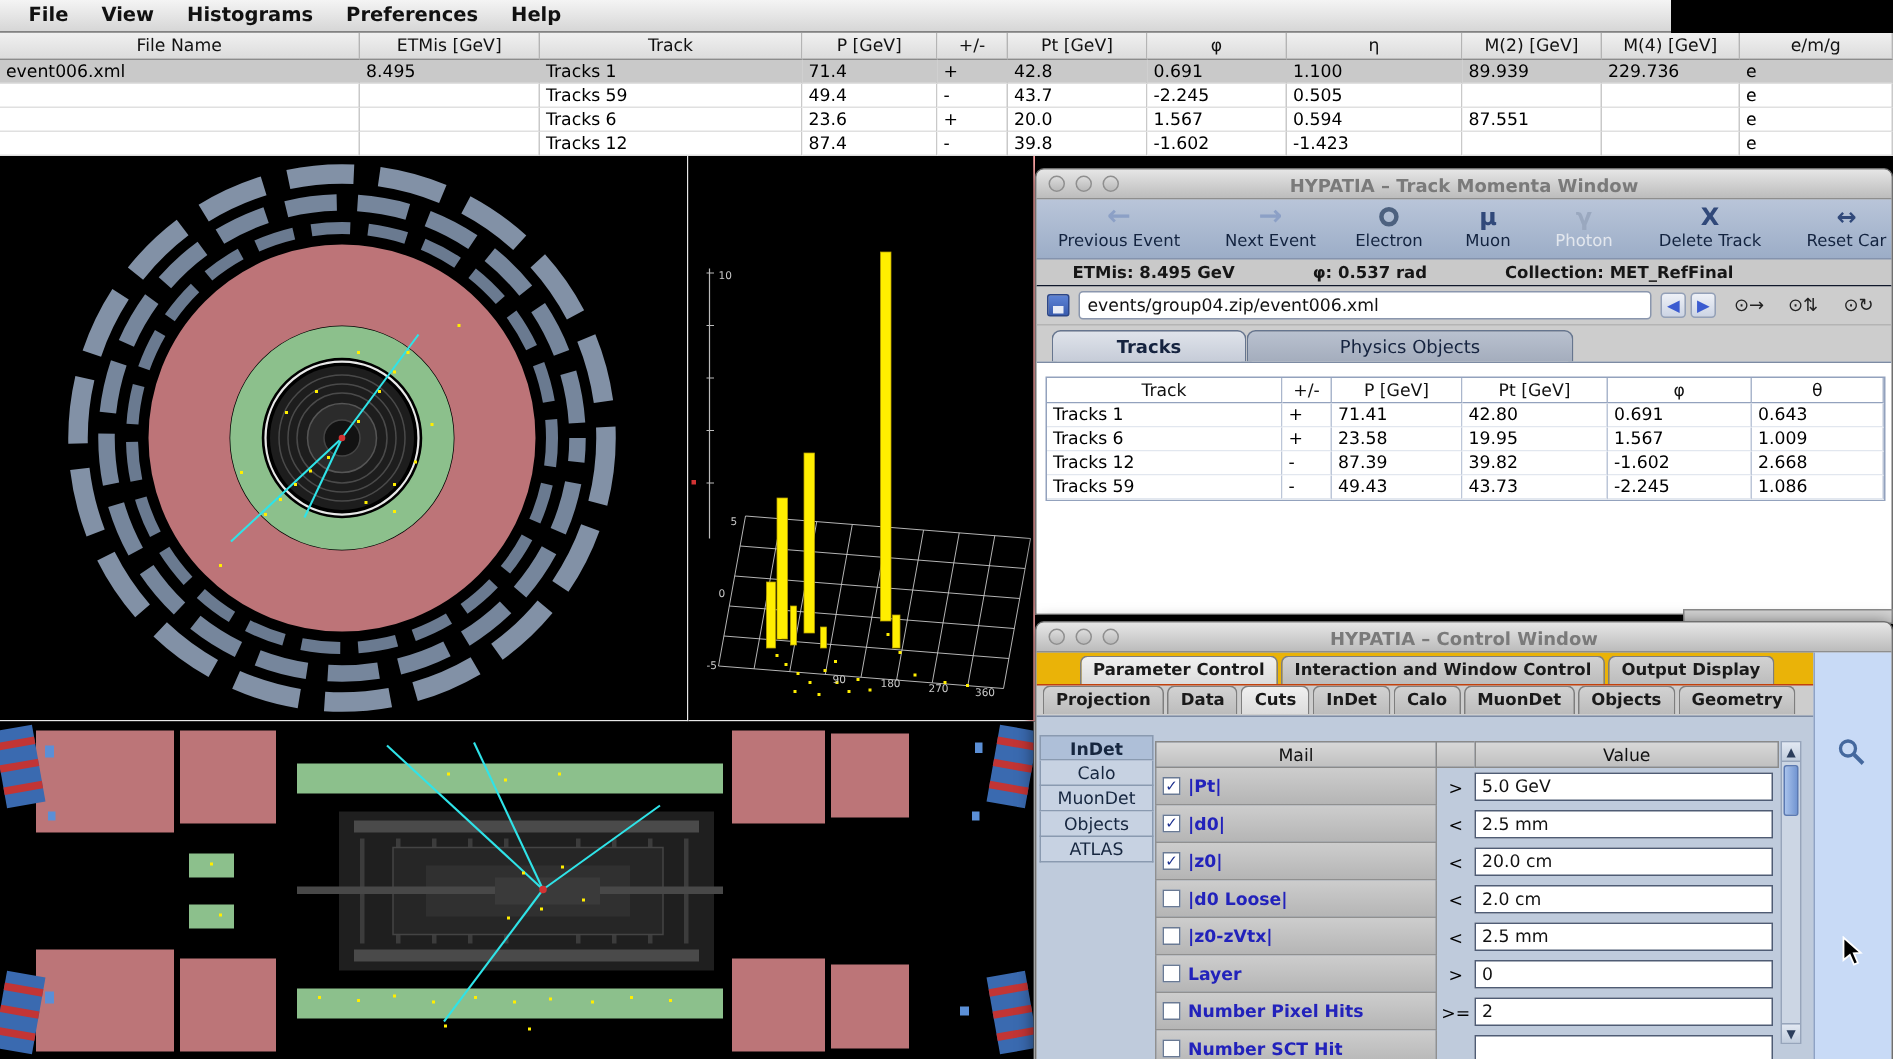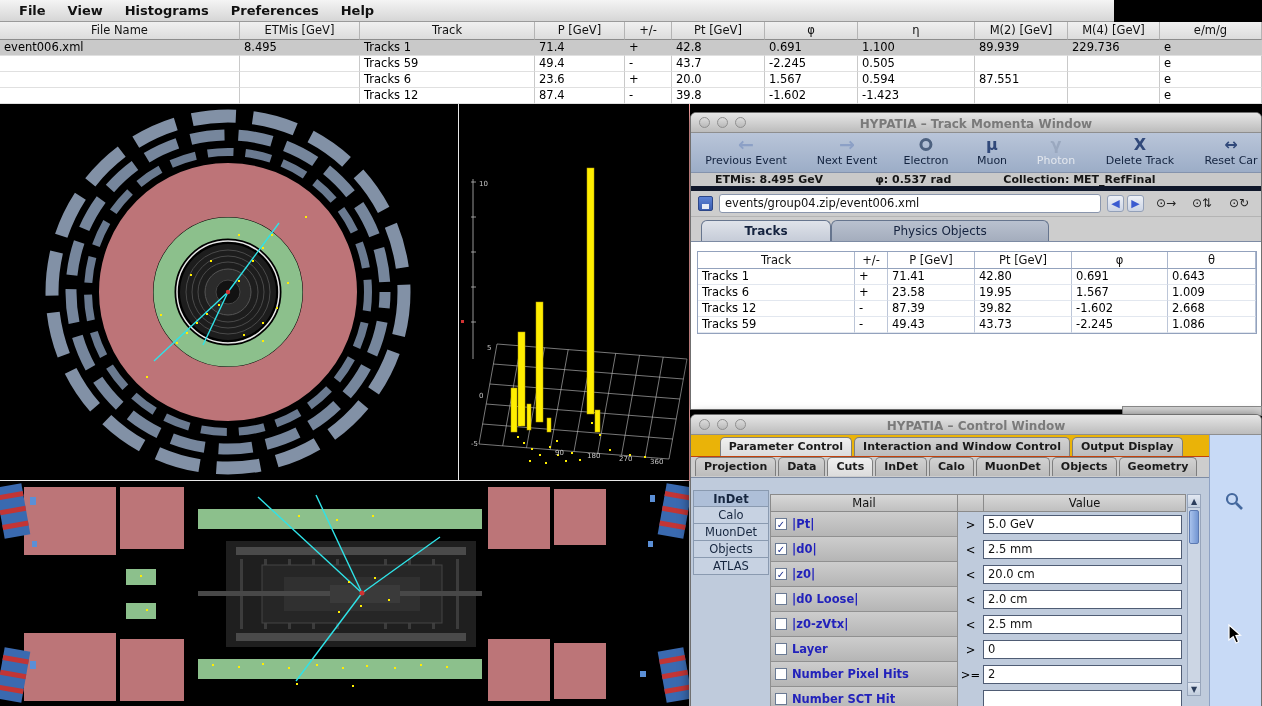--- a/index.html
+++ b/index.html
@@ -49,21 +49,21 @@
   #mom-toolbar{height:40px;background:linear-gradient(#b9c5d9,#9cadc7);
     border-bottom:1px solid #8493ad;position:relative;}
   .tbtn{position:absolute;top:2px;transform:translateX(-50%);text-align:center;white-space:nowrap;}
   .ticon{display:block;height:19px;font-size:16px;line-height:19px;color:#31497a;font-weight:700;}
   .ticon.arrow{font-size:19px;color:#8ca0c6;}
   .tlabel{display:block;font-size:11px;color:#13233f;}
   .tbtn.disabled .tlabel{color:#e3e7ee;}
   .tbtn.disabled .ticon{color:#9aa8bf;}
   .circle-icon{display:inline-block;width:13px;height:13px;border:3px solid #4d617f;border-radius:50%;margin-top:3px;}
   #mom-info{height:18px;background:#c9c9c9;display:flex;align-items:center;padding-left:24px;gap:52px;
-    font-size:11px;font-weight:700;color:#161616;border-bottom:5px solid #0f172a;white-space:nowrap;}
+    font-size:11px;font-weight:700;color:#161616;border-bottom:1px solid #0f172a;white-space:nowrap;}
   #mom-path{height:26px;background:#cdcdcd;position:relative;border-bottom:1px solid #b4b4b4;}
   .disk-btn{position:absolute;left:7px;top:5px;width:15px;height:15px;
     background:linear-gradient(#5d83d6,#3a5cae);border:1px solid #2c4687;border-radius:2px;}
   .disk-btn:after{content:"";position:absolute;left:3px;top:7px;right:3px;bottom:1px;background:#e8ecf6;}
   .path-field{position:absolute;left:28px;top:3px;width:382px;height:19px;background:#fff;
     border:1px solid #8a96ad;border-radius:3px;font-size:11.5px;line-height:17px;padding-left:5px;
     color:#111;overflow:hidden;white-space:nowrap;}
   .nav-btn{position:absolute;top:4px;width:17px;height:17px;font-size:11px;line-height:15px;text-align:center;
     color:#3b5bd0;background:linear-gradient(#eef1f7,#ccd4e4);border:1px solid #93a0b8;border-radius:3px;}
   #nav-left{left:416px;} #nav-right{left:436px;}

